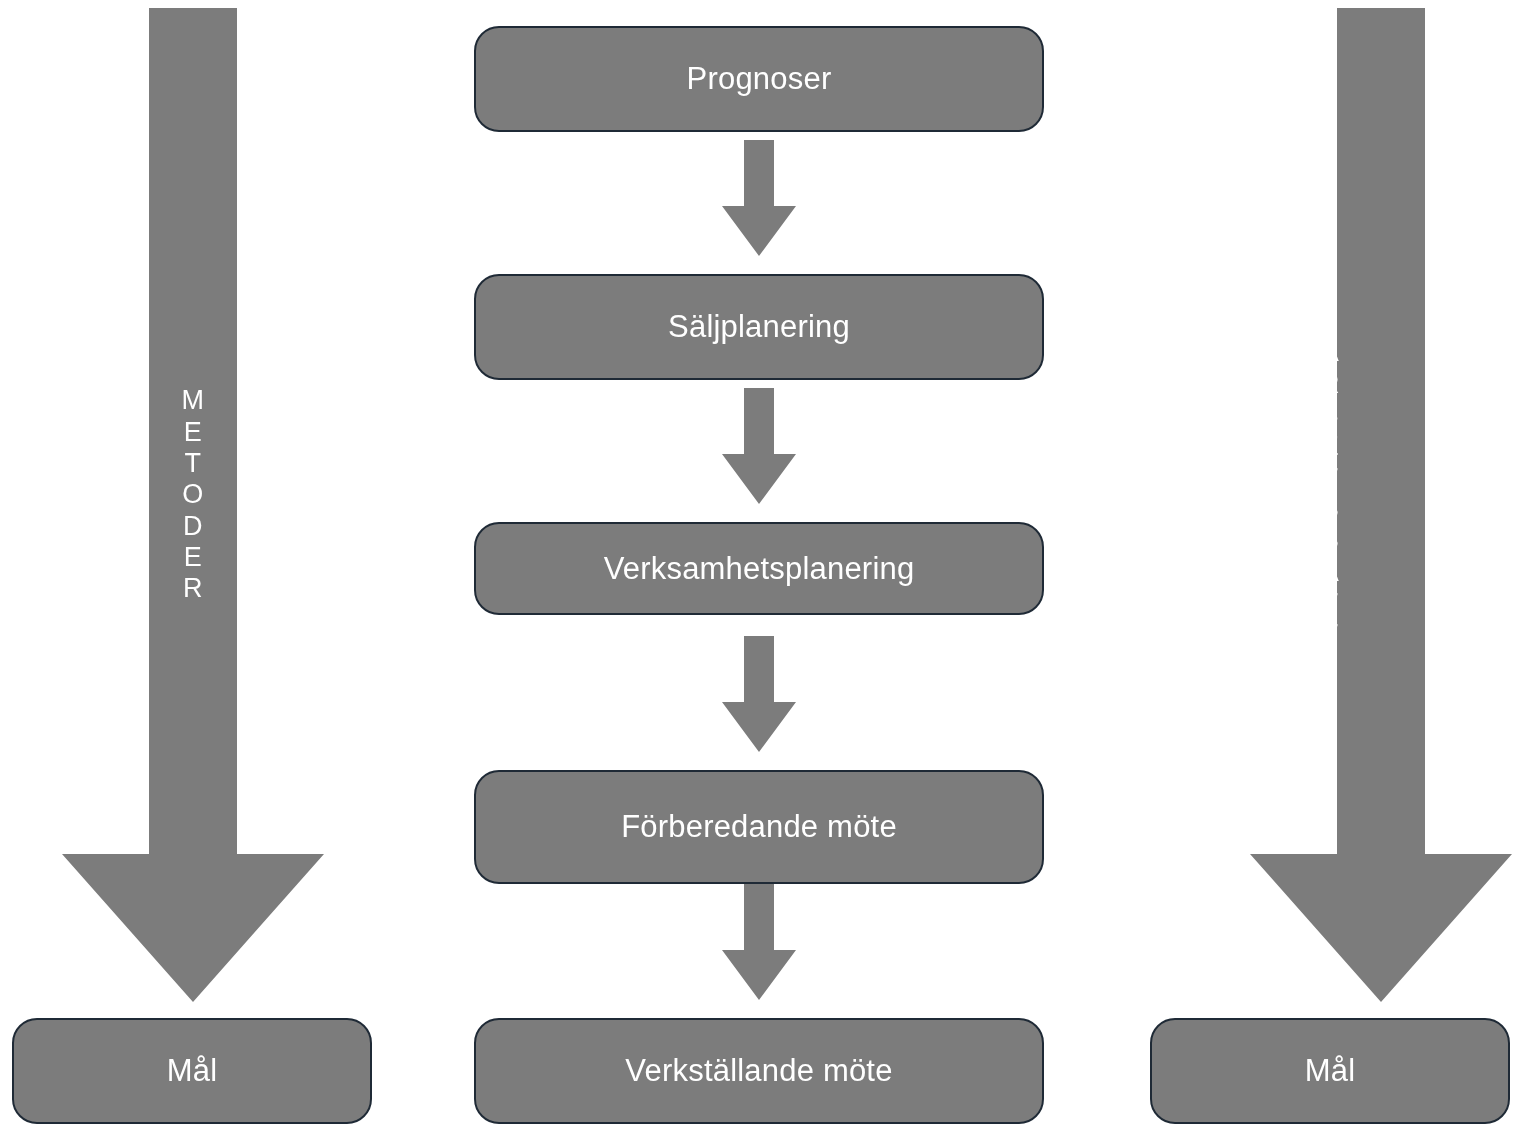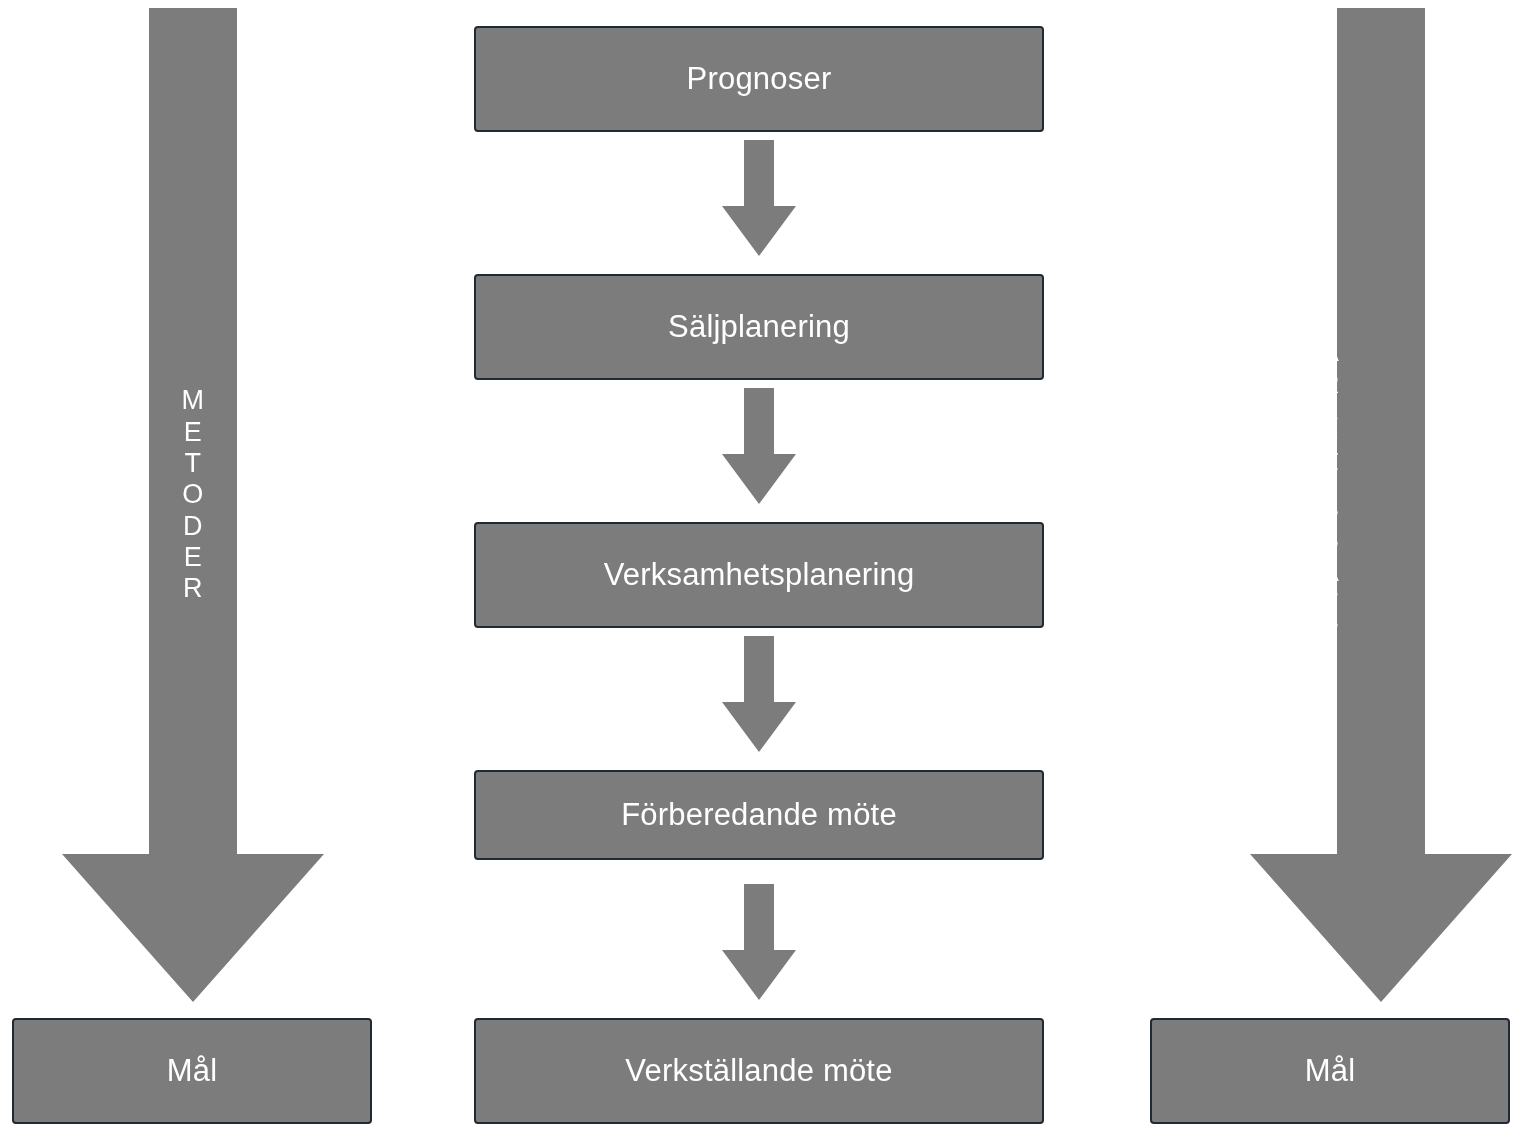--- a/index.html
+++ b/index.html
@@ -17,38 +17,38 @@
     position: relative;
     width: 1522px;
     height: 1136px;
   }
 
   
   .node {
     position: absolute;
     background: #7c7c7c;
     border: 2px solid #1f2a36;
-    border-radius: 4px;
+    border-radius: 25px;
     box-sizing: border-box;
     display: flex;
     align-items: center;
     justify-content: center;
     color: #ffffff;
     font-size: 31px;
     font-weight: 400;
     letter-spacing: 0.2px;
     text-align: center;
   }
 
   
   .center-col { left: 474px; width: 570px; }
   .n1 { top: 26px;  height: 106px; }
   .n2 { top: 274px; height: 106px; justify-content: center; }
-  .n3 { top: 522px; height: 106px; }
-  .n4 { top: 770px; height: 90px; }
+  .n3 { top: 522px; height: 93px; }
+  .n4 { top: 770px; height: 114px; }
   .n5 { top: 1018px; height: 106px; }
 
   
   .goal-left  { left: 12px;   width: 360px; top: 1018px; height: 106px; }
   .goal-right { left: 1150px; width: 360px; top: 1018px; height: 106px; }
 
   
   .arrow-small {
     position: absolute;
     left: 722px;

